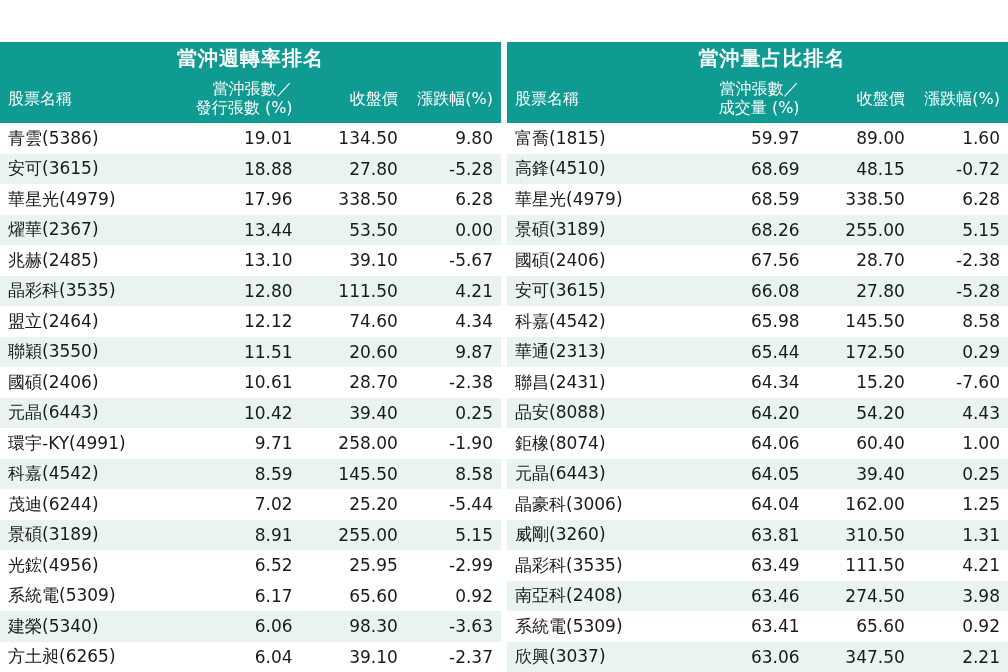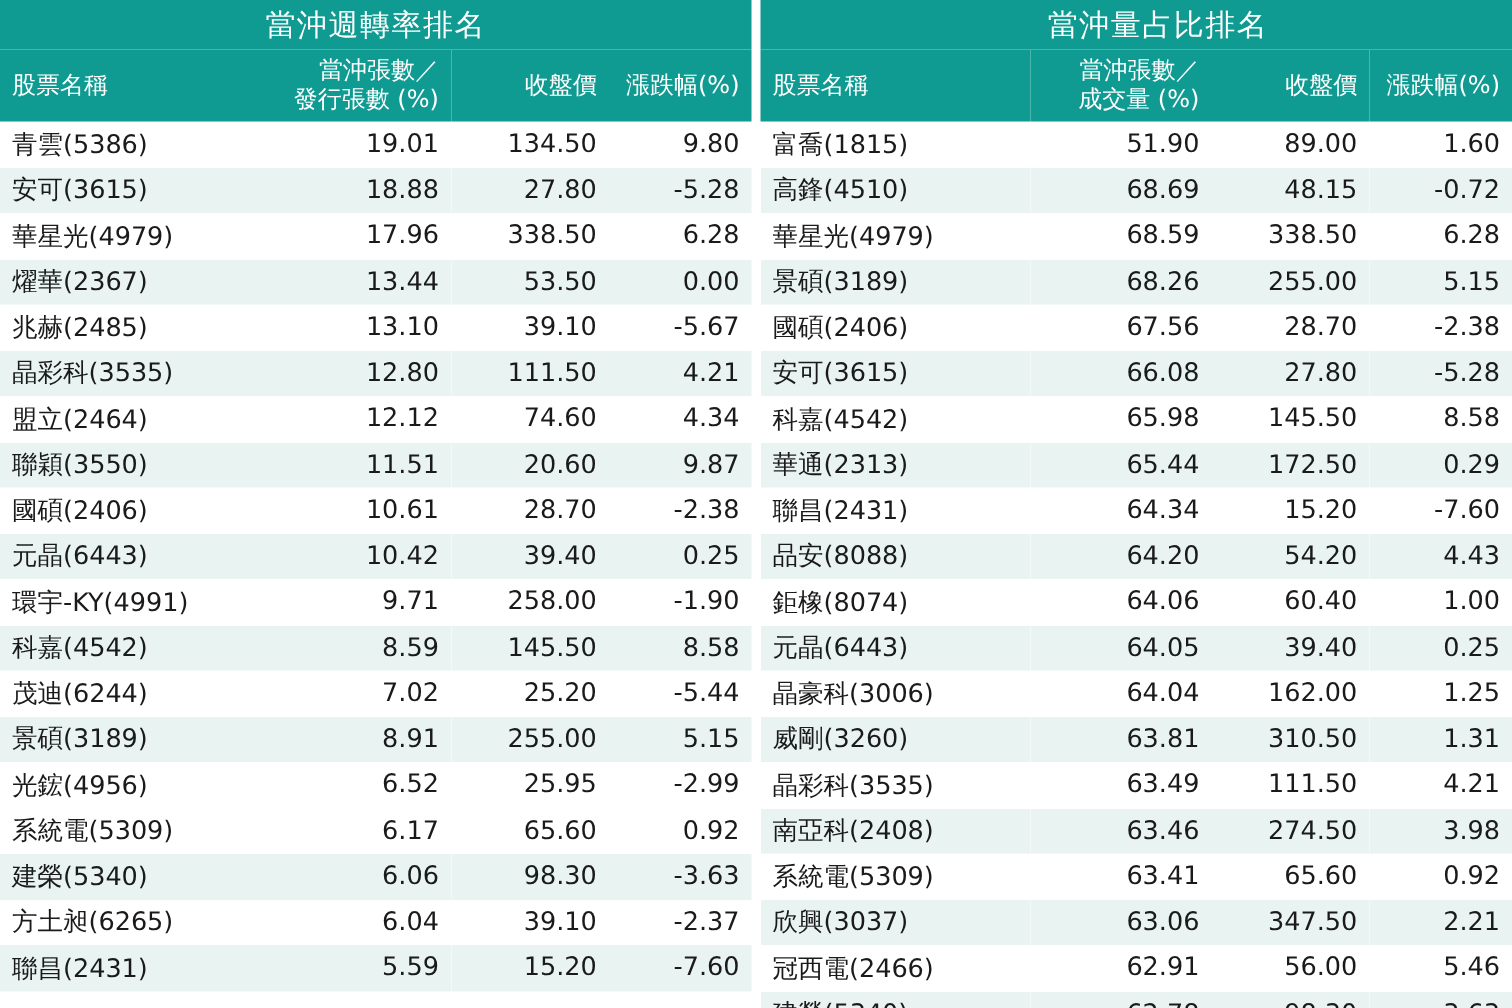--- a/index.html
+++ b/index.html
@@ -28,22 +28,23 @@
   }
   .panel.left { padding-right: 3px; }
   .panel.right { padding-left: 3px; }
 
   .panel-title {
     height: 33px;
     line-height: 33px;
     text-align: center;
     color: #ffffff;
     font-size: 20px;
-    font-weight: normal;
+    font-weight: bold;
     letter-spacing: 1px;
+    margin-top: 42px;
   }
   .tbl {
     width: 100%;
     border-collapse: collapse;
     table-layout: fixed;
   }
   .tbl th {
     color: #ffffff;
     font-size: 16px;
     font-weight: normal;
@@ -235,21 +236,21 @@
             <div>當沖張數／</div>
             <div>成交量 (%)</div>
           </th>
           <th class="c-num" style="background: rgb(15, 155, 146);">收盤價</th>
           <th class="c-num" style="background: rgb(15, 155, 146);">漲跌幅(%)</th>
         </tr>
       </thead>
       <tbody>
           <tr class="row-odd">
             <td class="c-name">富喬(1815)</td>
-            <td class="c-num">51.90</td>
+            <td class="c-num">59.97</td>
             <td class="c-num">89.00</td>
             <td class="c-num">1.60</td>
           </tr>
           <tr class="row-even">
             <td class="c-name">高鋒(4510)</td>
             <td class="c-num">68.69</td>
             <td class="c-num">48.15</td>
             <td class="c-num neg">-0.72</td>
           </tr>
           <tr class="row-odd">

